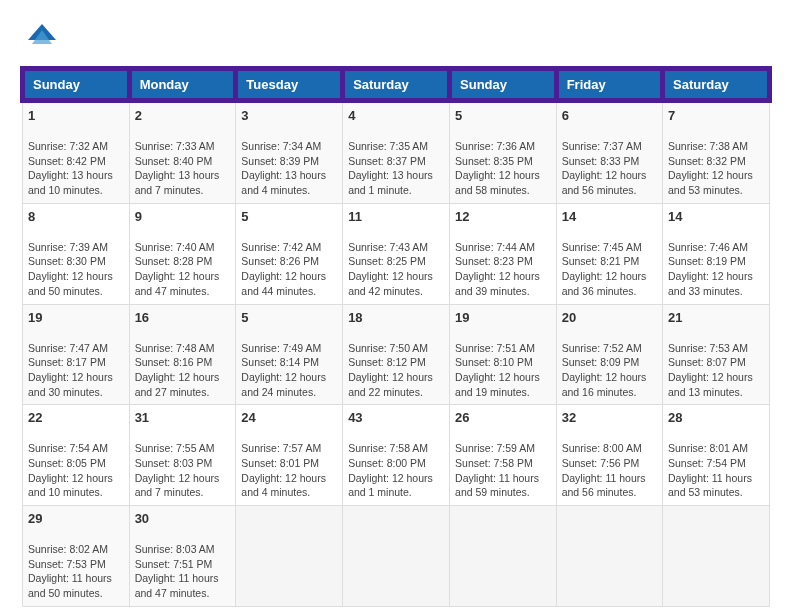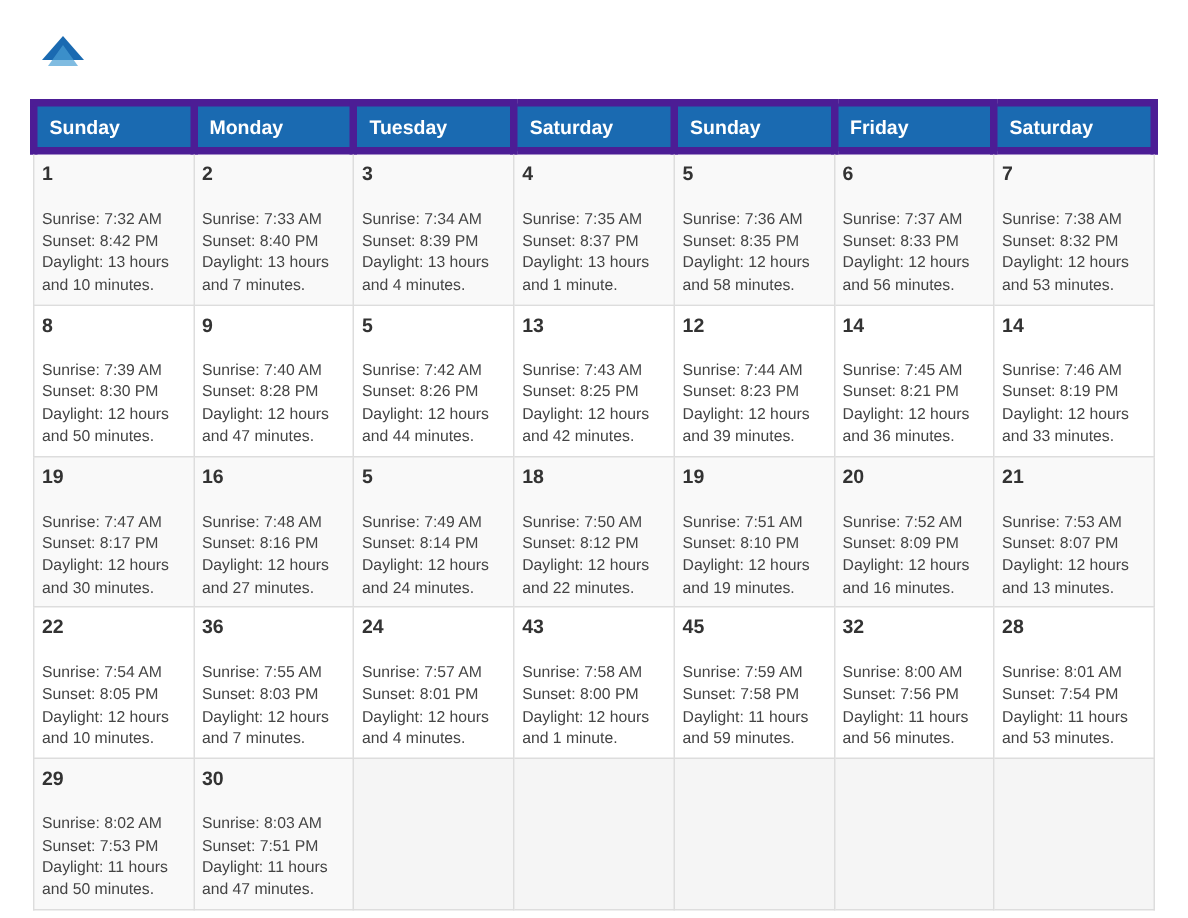--- a/index.html
+++ b/index.html
@@ -177,21 +177,21 @@
           Sunrise: 7:40 AM<br>Sunset: 8:28 PM<br>Daylight: 12 hours and 47 minutes.
         </div>
         </td>
         <td>
           <div class="day-num">5</div>
         <div class="day-info">
           Sunrise: 7:42 AM<br>Sunset: 8:26 PM<br>Daylight: 12 hours and 44 minutes.
         </div>
         </td>
         <td>
-          <div class="day-num">13</div>
+          <div class="day-num">11</div>
         <div class="day-info">
           Sunrise: 7:43 AM<br>Sunset: 8:25 PM<br>Daylight: 12 hours and 42 minutes.
         </div>
         </td>
         <td>
           <div class="day-num">12</div>
         <div class="day-info">
           Sunrise: 7:44 AM<br>Sunset: 8:23 PM<br>Daylight: 12 hours and 39 minutes.
         </div>
         </td>
@@ -253,39 +253,39 @@
         </td>
       </tr>
       <tr>
         <td>
           <div class="day-num">22</div>
         <div class="day-info">
           Sunrise: 7:54 AM<br>Sunset: 8:05 PM<br>Daylight: 12 hours and 10 minutes.
         </div>
         </td>
         <td>
-          <div class="day-num">36</div>
+          <div class="day-num">31</div>
         <div class="day-info">
           Sunrise: 7:55 AM<br>Sunset: 8:03 PM<br>Daylight: 12 hours and 7 minutes.
         </div>
         </td>
         <td>
           <div class="day-num">24</div>
         <div class="day-info">
           Sunrise: 7:57 AM<br>Sunset: 8:01 PM<br>Daylight: 12 hours and 4 minutes.
         </div>
         </td>
         <td>
           <div class="day-num">43</div>
         <div class="day-info">
           Sunrise: 7:58 AM<br>Sunset: 8:00 PM<br>Daylight: 12 hours and 1 minute.
         </div>
         </td>
         <td>
-          <div class="day-num">45</div>
+          <div class="day-num">26</div>
         <div class="day-info">
           Sunrise: 7:59 AM<br>Sunset: 7:58 PM<br>Daylight: 11 hours and 59 minutes.
         </div>
         </td>
         <td>
           <div class="day-num">32</div>
         <div class="day-info">
           Sunrise: 8:00 AM<br>Sunset: 7:56 PM<br>Daylight: 11 hours and 56 minutes.
         </div>
         </td>

